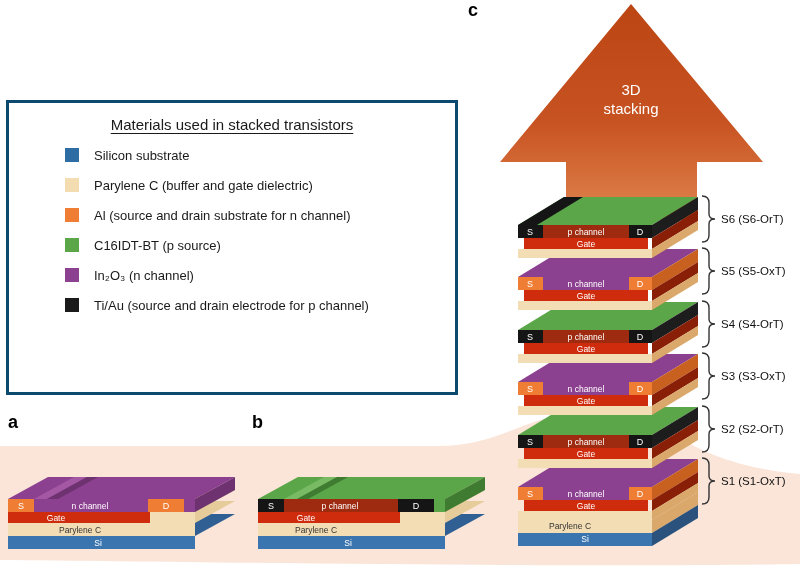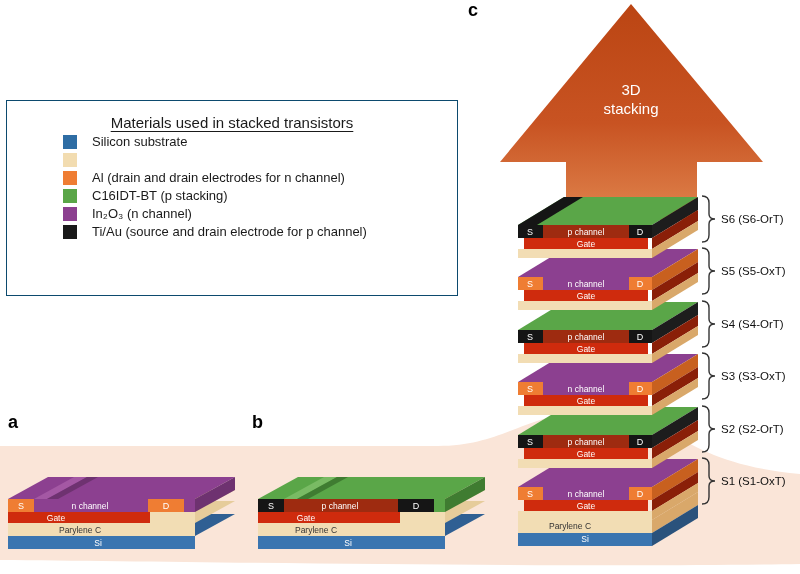--- a/index.html
+++ b/index.html
@@ -1,23 +1,23 @@
 <!DOCTYPE html>
 <html><head>
 <meta charset="utf-8">
 <style>
   html,body{margin:0;padding:0;}
   body{font-family:"Liberation Sans", sans-serif;}
   .page{position:relative;width:800px;height:574px;background:#ffffff;overflow:hidden;}
   .fig-svg{position:absolute;left:0;top:0;}
-  .legend{position:absolute;left:6px;top:100px;width:452px;height:196px;background:#ffffff;
-          border:1px solid #0c4a6e;box-sizing:border-box;z-index:5;}
+  .legend{position:absolute;left:6px;top:100px;width:452px;height:295px;background:#ffffff;
+          border:3px solid #0c4a6e;box-sizing:border-box;z-index:5;}
   .legend-title{text-align:center;margin-top:13px;font-size:15px;color:#1a1a1a;
                 text-decoration:underline;text-underline-offset:3px;}
-  .legend-item{display:flex;align-items:flex-end;margin:3px 0 0 56px;height:15px;}
+  .legend-item{display:flex;align-items:flex-start;margin:15px 0 0 56px;height:15px;}
   .swatch{width:14px;height:14px;margin-right:15px;flex:0 0 14px;}
   .legend-label{font-size:13px;color:#1a1a1a;white-space:nowrap;}
   .panel-letter{position:absolute;font-weight:bold;font-size:18px;color:#000;z-index:6;}
   #letter-a{left:8px;top:412px;}
   #letter-b{left:252px;top:412px;}
   #letter-c{left:468px;top:0px;}
   text{font-family:"Liberation Sans", sans-serif;}
   .sd{font-size:9px;fill:#ffffff;text-anchor:middle;}
   .lbl{font-size:8.5px;fill:#ffffff;text-anchor:middle;}
   .lblD{font-size:8.5px;fill:#333333;text-anchor:middle;}
@@ -221,28 +221,29 @@
   </svg>
 
   <div class="legend">
     <div class="legend-title">Materials used in stacked transistors</div>
     <div class="legend-item">
       <span class="swatch" style="background: rgb(46, 109, 164);"></span>
       <span class="legend-label">Silicon substrate</span>
     </div>
     <div class="legend-item">
       <span class="swatch" style="background: rgb(242, 220, 176);"></span>
+      <span class="legend-label">Parylene C (buffer and gate dielectric)</span>
     </div>
     <div class="legend-item">
       <span class="swatch" style="background: rgb(239, 125, 51);"></span>
-      <span class="legend-label">Al (drain and drain electrodes for n channel)</span>
+      <span class="legend-label">Al (source and drain substrate for n channel)</span>
     </div>
     <div class="legend-item">
       <span class="swatch" style="background: rgb(90, 166, 72);"></span>
-      <span class="legend-label">C16IDT-BT (p stacking)</span>
+      <span class="legend-label">C16IDT-BT (p source)</span>
     </div>
     <div class="legend-item">
       <span class="swatch" style="background: rgb(140, 64, 144);"></span>
       <span class="legend-label">In₂O₃ (n channel)</span>
     </div>
     <div class="legend-item">
       <span class="swatch" style="background: rgb(26, 26, 26);"></span>
       <span class="legend-label">Ti/Au (source and drain electrode for p channel)</span>
     </div>
   </div>

